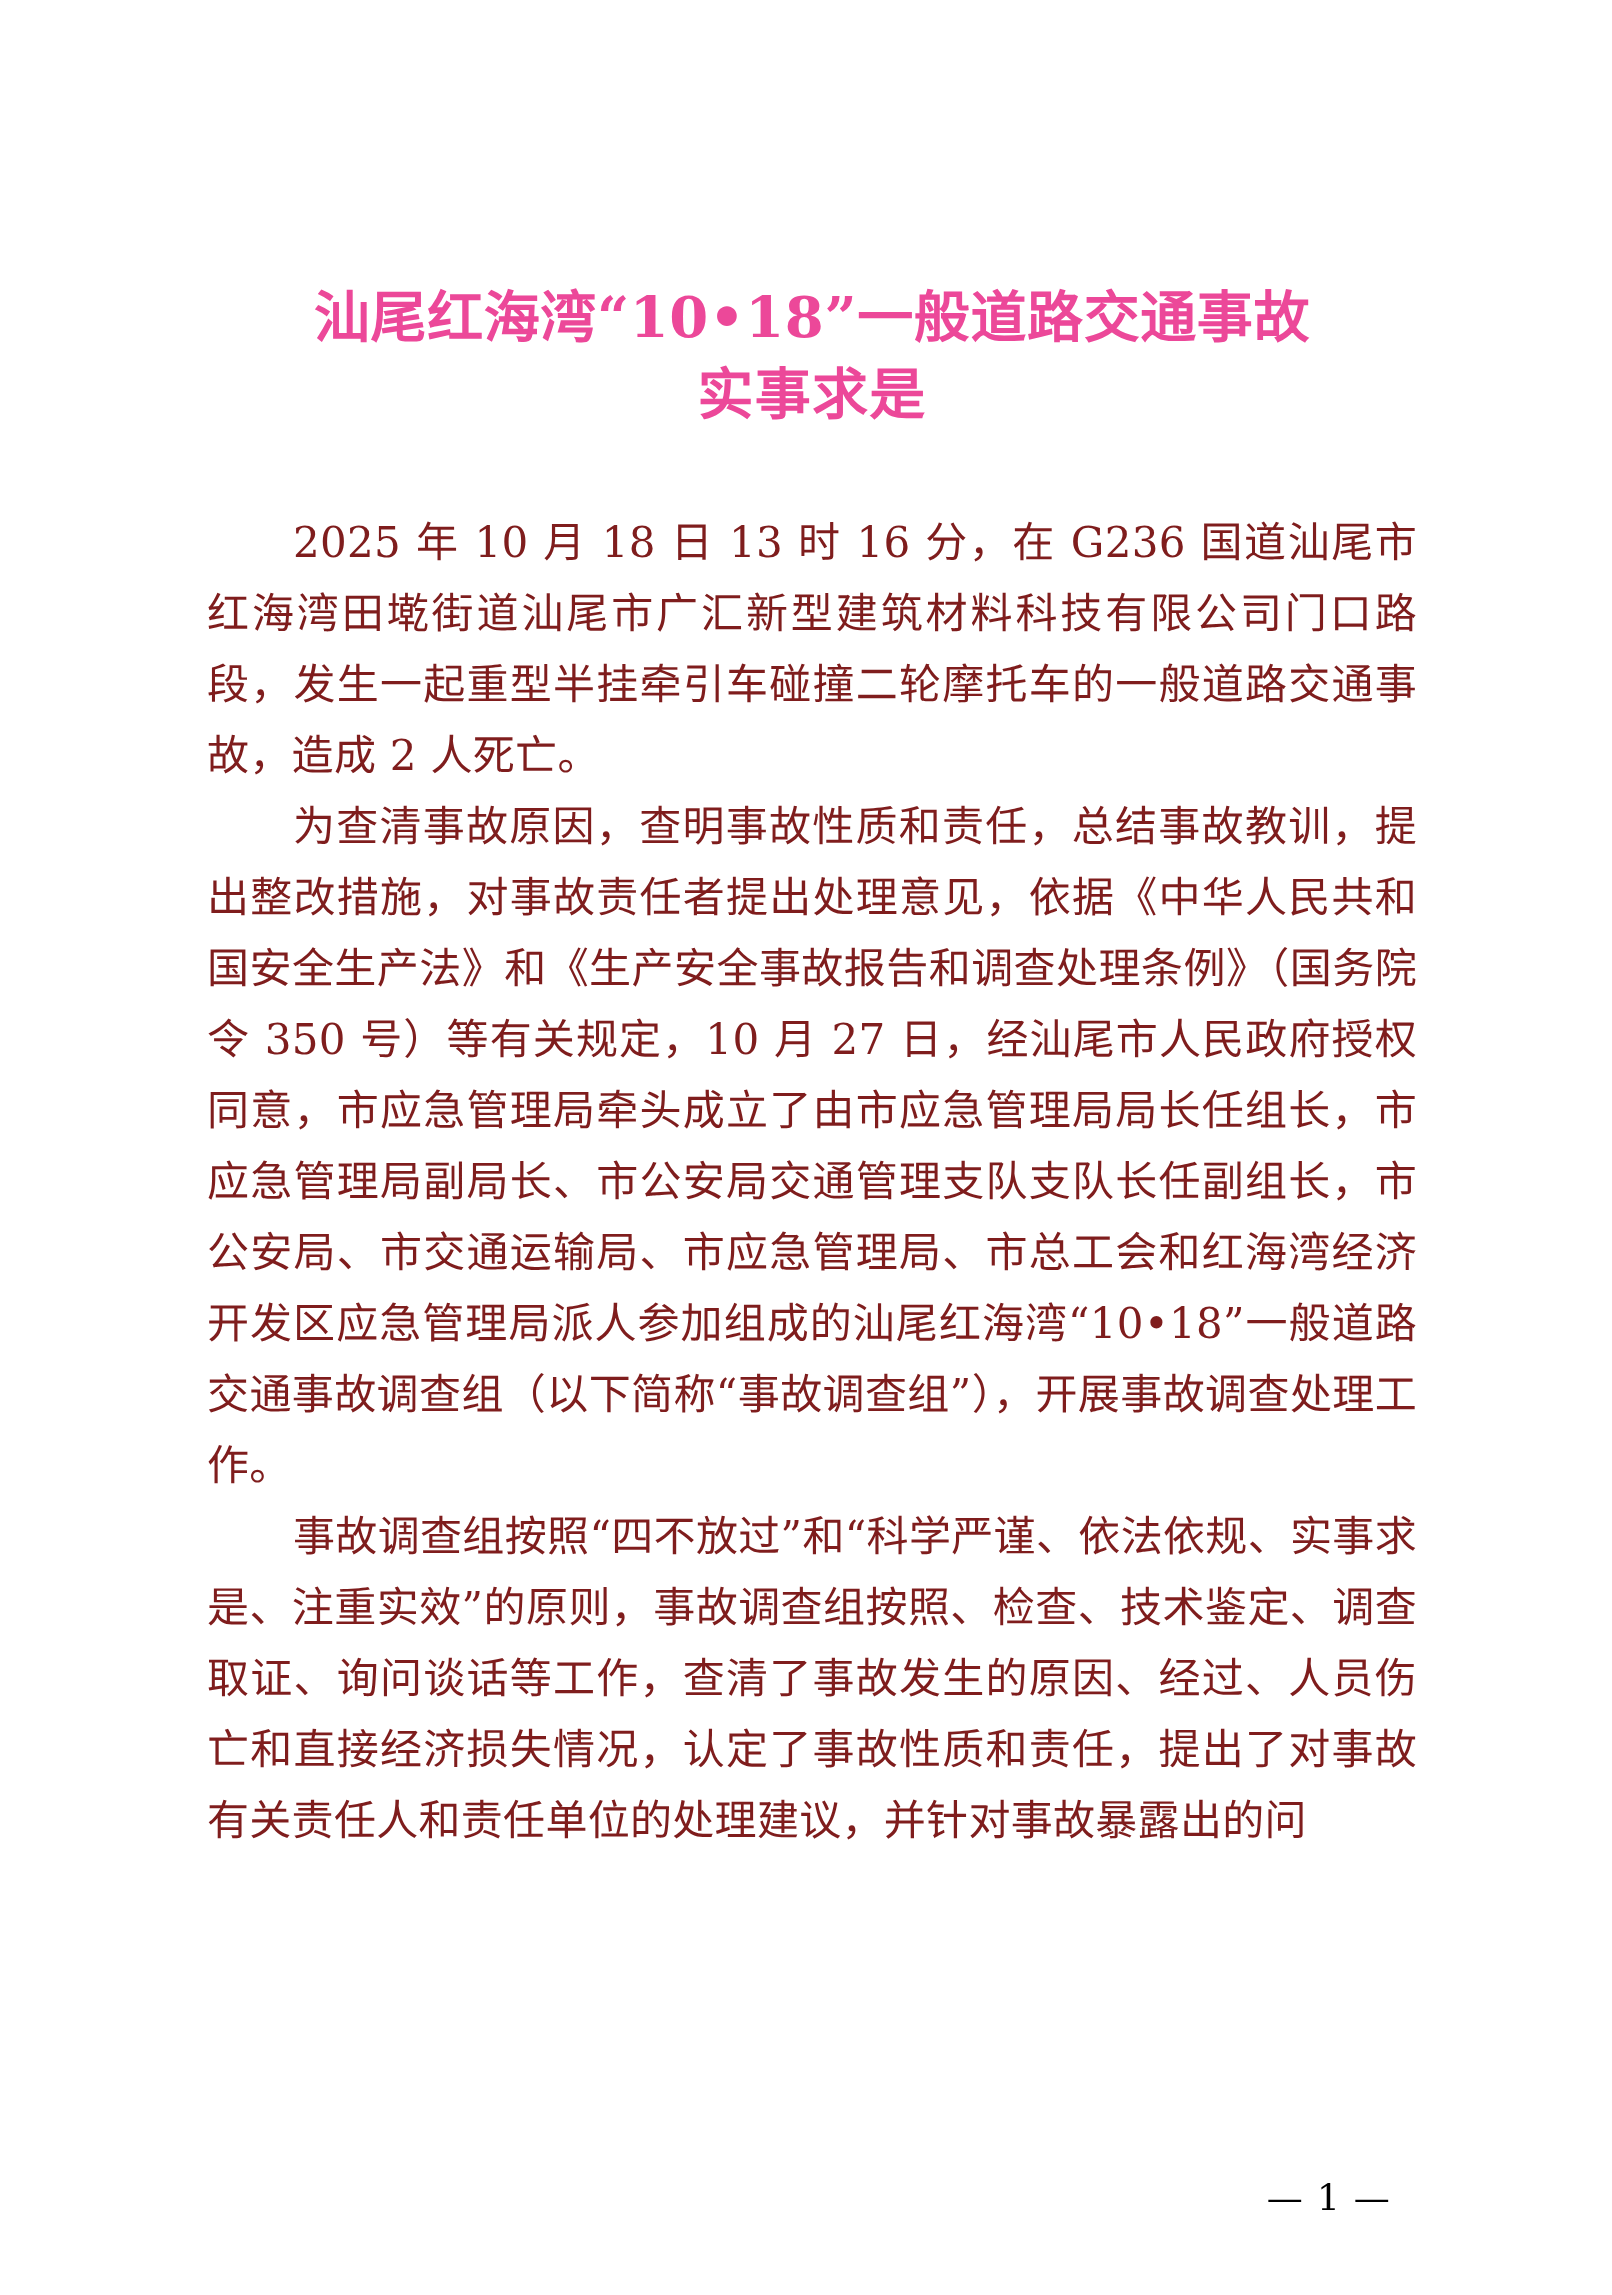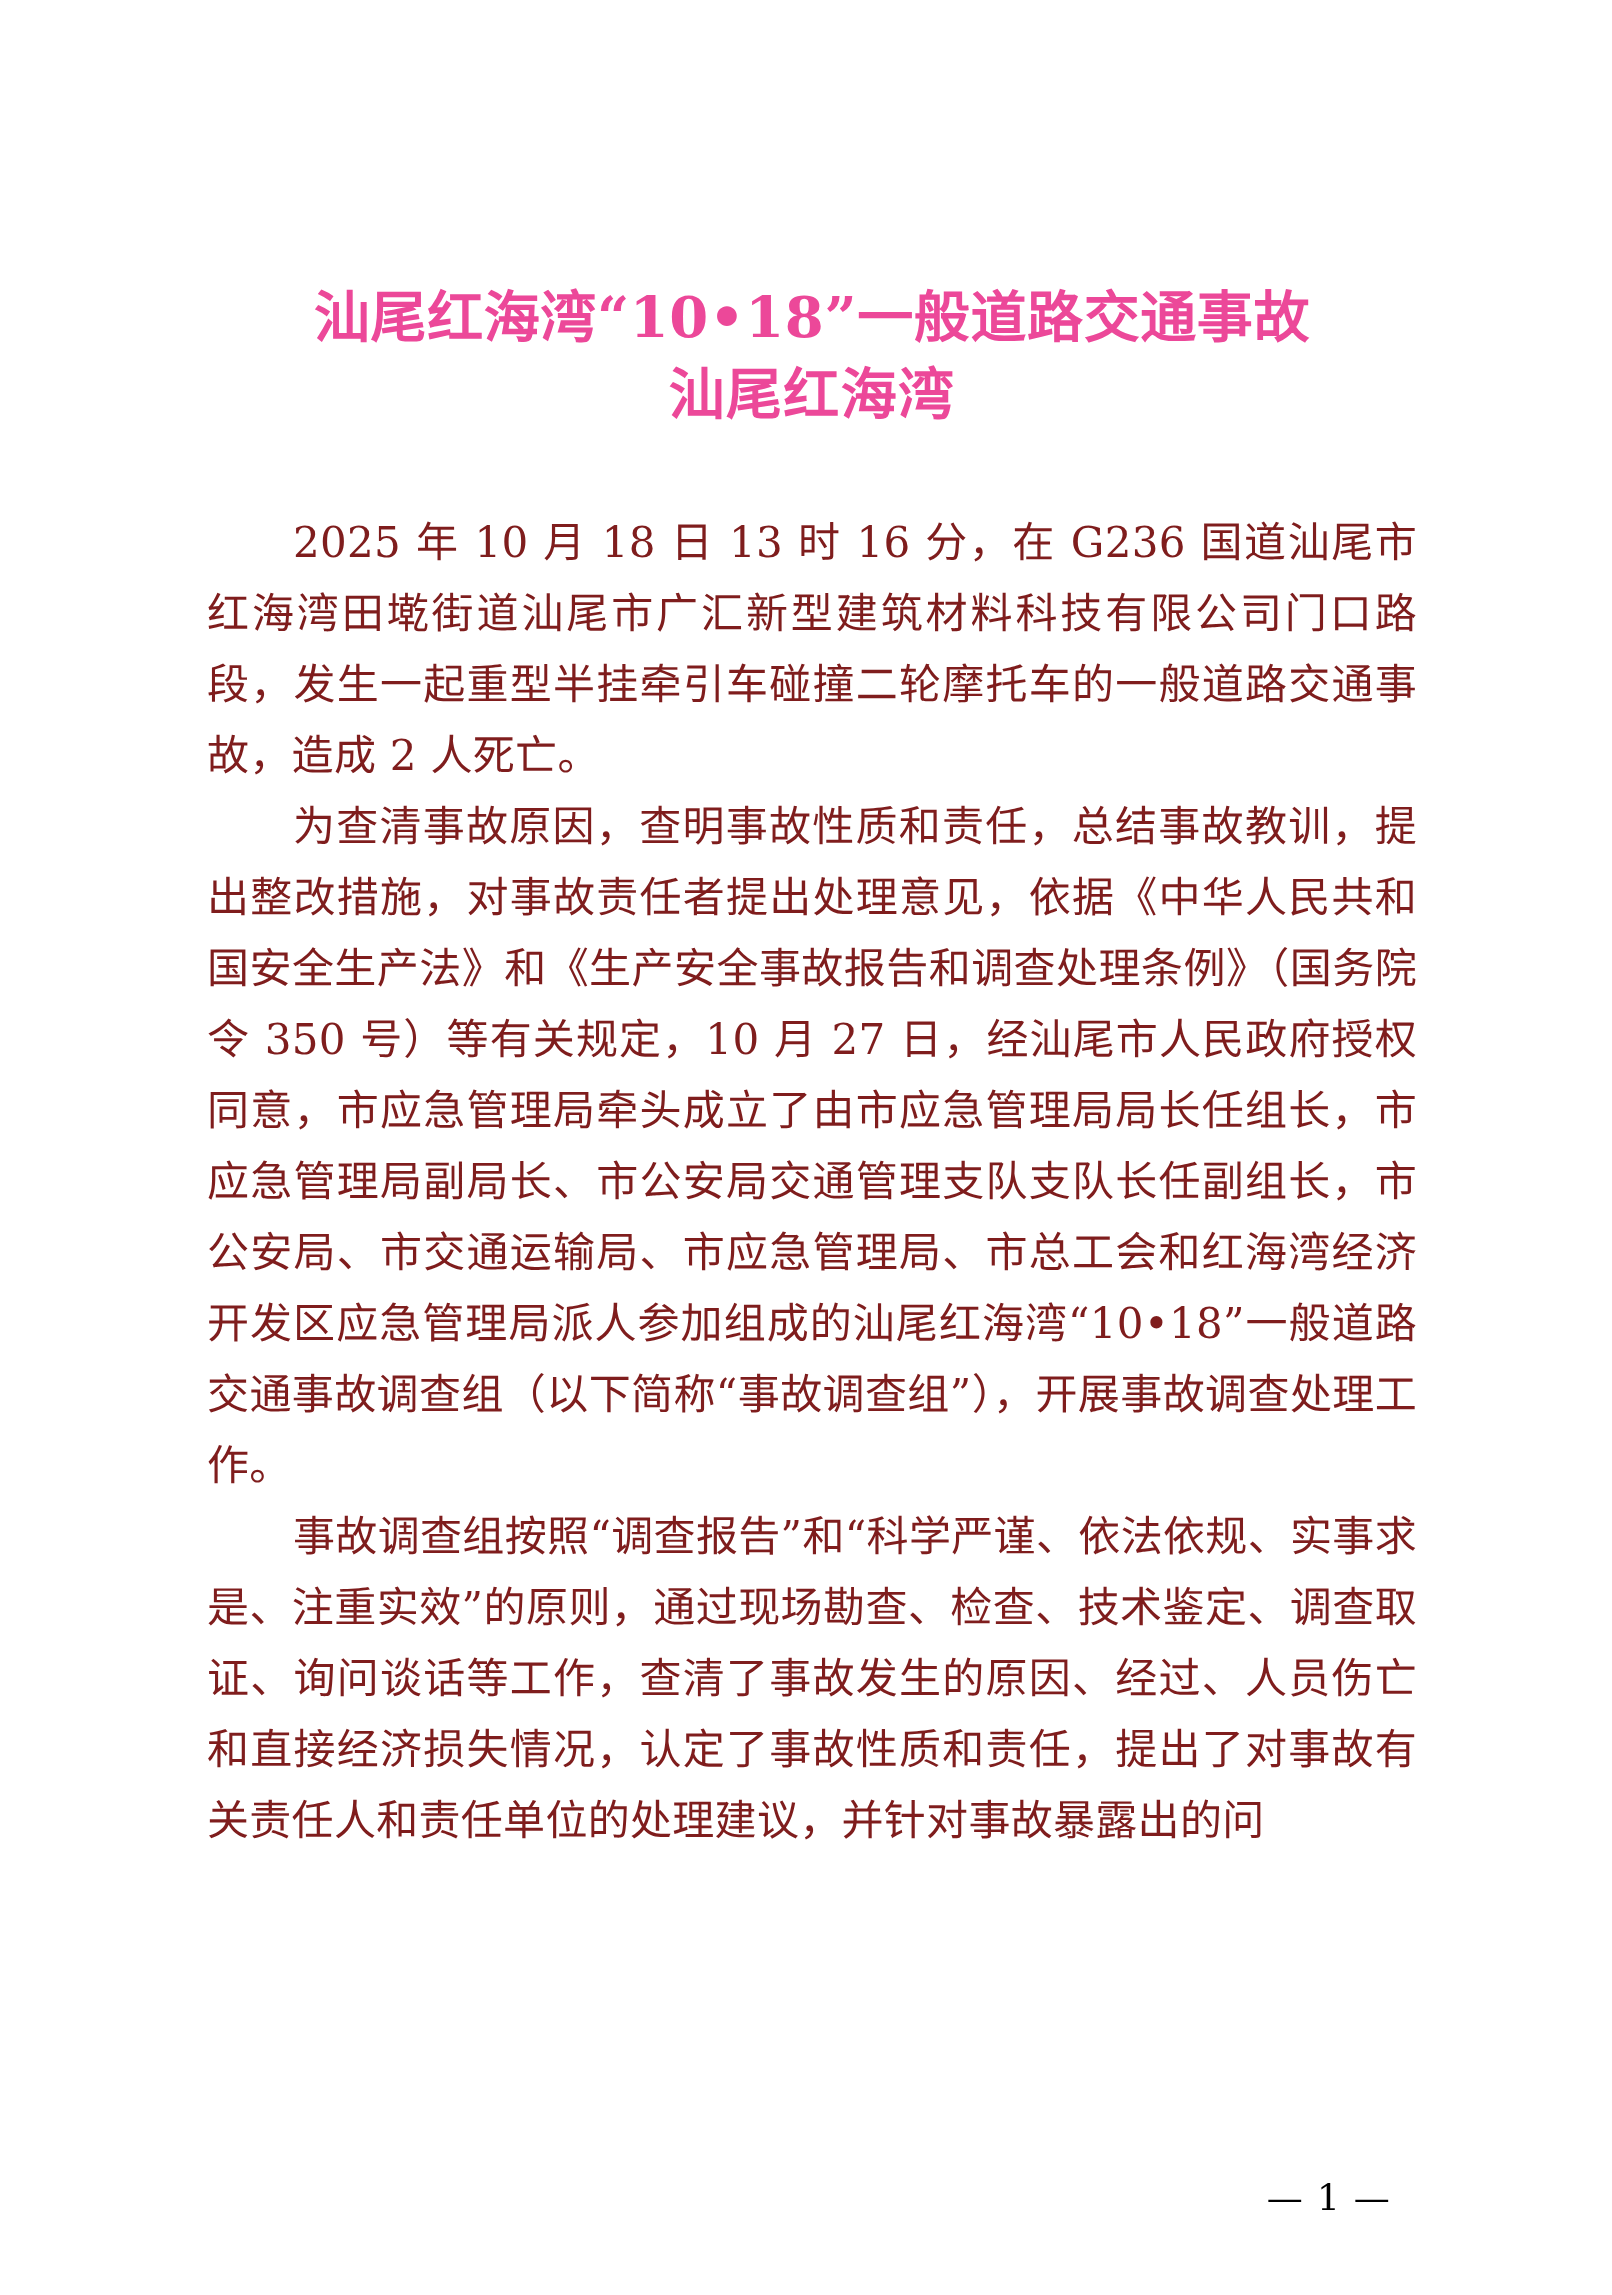--- a/index.html
+++ b/index.html
@@ -90,27 +90,27 @@
 </style>
 </head>
 <body>
 
 <div class="page">
 
   <div class="content">
 
     <h1 class="doc-title">
       <span class="title-line first">汕尾红海湾“10•18”一般道路交通事故</span>
-      <span class="title-line second">汕尾红海湾</span>
+      <span class="title-line second">实事求是</span>
     </h1>
 
     <div class="body-block">
       <p class="para">2025 年 10 月 18 日 13 时 16 分，在 G236 国道汕尾市红海湾田墘街道汕尾市广汇新型建筑材料科技有限公司门口路段，发生一起重型半挂牵引车碰撞二轮摩托车的一般道路交通事故，造成 2 人死亡。</p>
       <p class="para">为查清事故原因，查明事故性质和责任，总结事故教训，提出整改措施，对事故责任者提出处理意见，依据《中华人民共和国安全生产法》和《生产安全事故报告和调查处理条例》（国务院令 350 号）等有关规定，10 月 27 日，经汕尾市人民政府授权同意，市应急管理局牵头成立了由市应急管理局局长任组长，市应急管理局副局长、市公安局交通管理支队支队长任副组长，市公安局、市交通运输局、市应急管理局、市总工会和红海湾经济开发区应急管理局派人参加组成的汕尾红海湾“10•18”一般道路交通事故调查组（以下简称“事故调查组”），开展事故调查处理工作。</p>
-      <p class="para">事故调查组按照“调查报告”和“科学严谨、依法依规、实事求是、注重实效”的原则，通过现场勘查、检查、技术鉴定、调查取证、询问谈话等工作，查清了事故发生的原因、经过、人员伤亡和直接经济损失情况，认定了事故性质和责任，提出了对事故有关责任人和责任单位的处理建议，并针对事故暴露出的问</p>
+      <p class="para">事故调查组按照“四不放过”和“科学严谨、依法依规、实事求是、注重实效”的原则，事故调查组按照、检查、技术鉴定、调查取证、询问谈话等工作，查清了事故发生的原因、经过、人员伤亡和直接经济损失情况，认定了事故性质和责任，提出了对事故有关责任人和责任单位的处理建议，并针对事故暴露出的问</p>
     </div>
 
   </div>
 
   <div class="page-footer">
     <span class="num-wrap">— 1 —</span>
   </div>
 
 </div>
 

